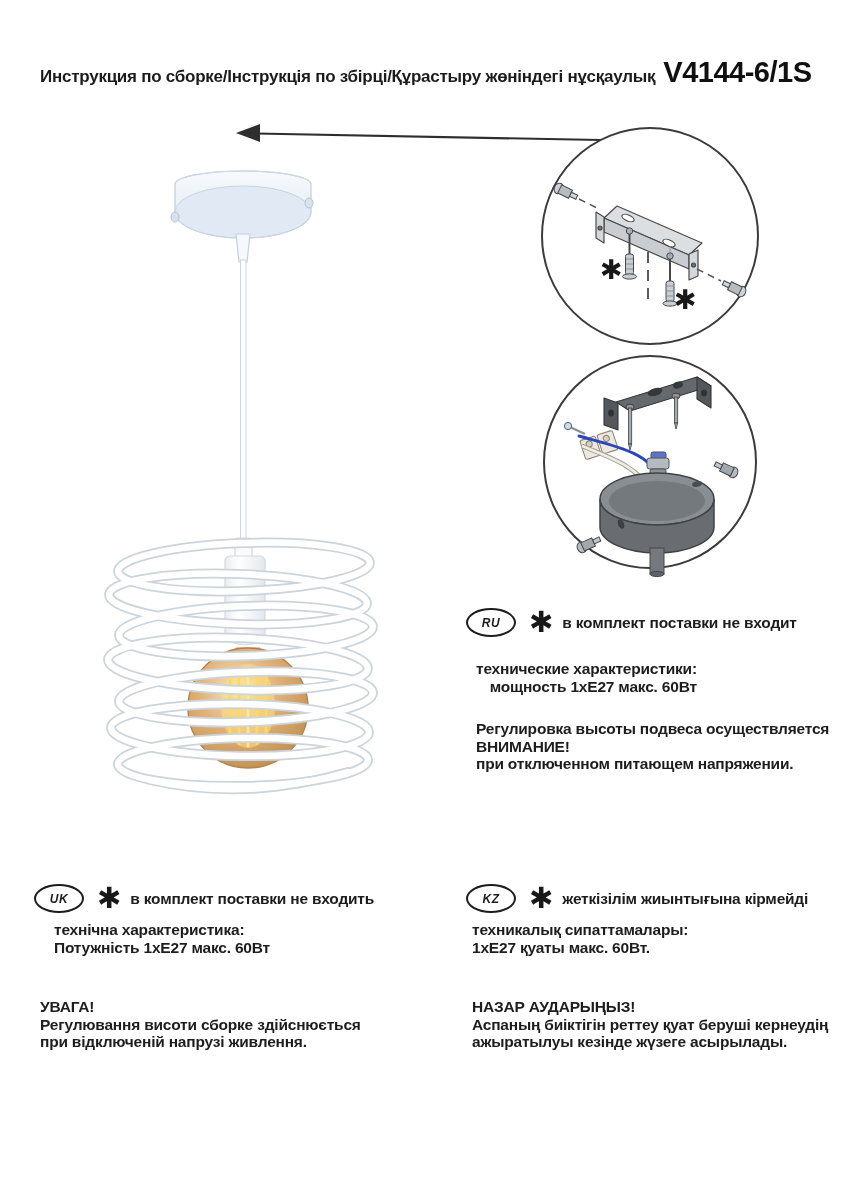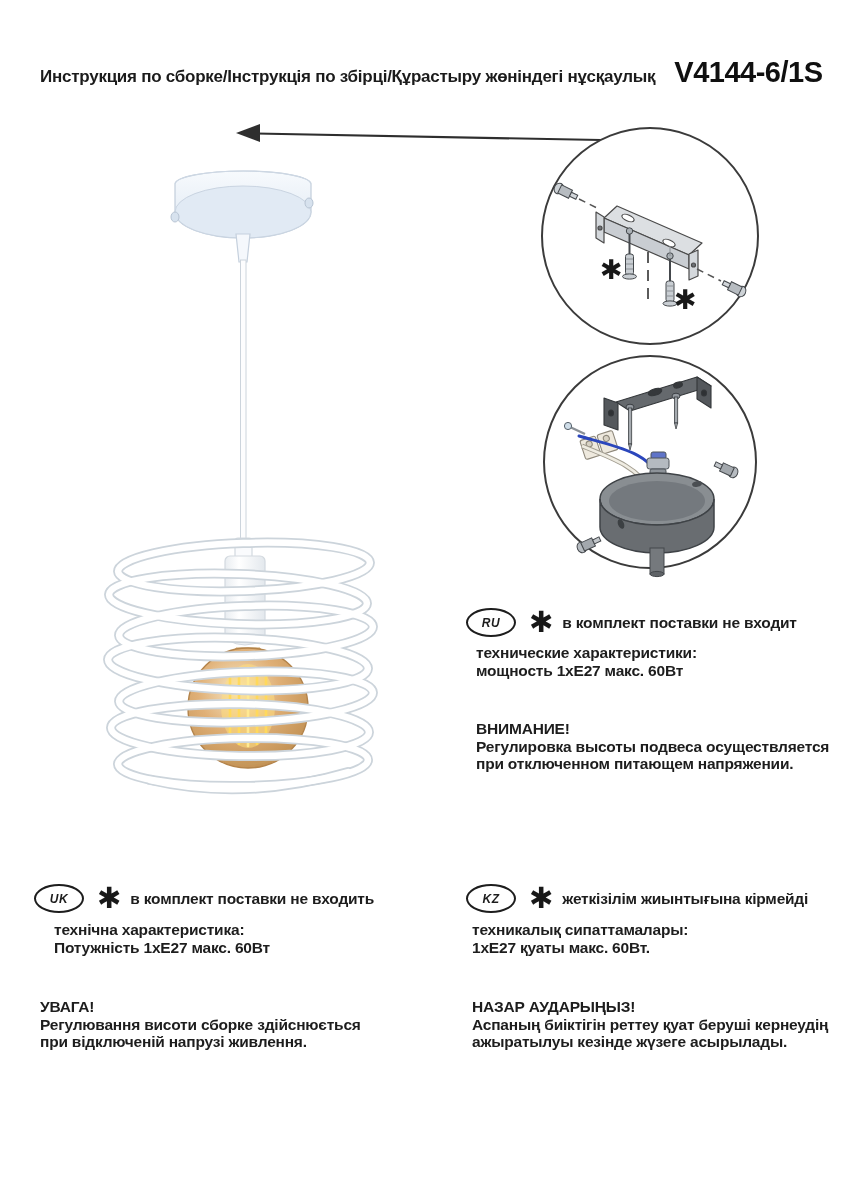--- a/index.html
+++ b/index.html
@@ -1,20 +1,20 @@
 <!DOCTYPE html>
 <html style="--wire-blue: #2b46bc; --bulb-amber: #e0b077; --filament-yellow: #ffd95c; --metal-dark: #65696d; --metal-light: #dcdfe2; --coil-outline: #ccd4db; --canopy-white: #edf2f9;"><head>
 <meta charset="utf-8">
 <style>
   html,body{margin:0;padding:0;background:#ffffff;}
   body{position:relative;width:848px;height:1200px;overflow:hidden;
        font-family:"Liberation Sans",sans-serif;color:#1c1c1c;}
   
   .titlebar{position:absolute;left:40px;top:56px;width:800px;display:flex;
-            align-items:baseline;gap:19px;white-space:nowrap;z-index:3;}
+            align-items:baseline;gap:8px;white-space:nowrap;z-index:3;}
   .doc-title{font-weight:700;font-size:17px;letter-spacing:-0.25px;color:#1b1b1b;}
   .doc-model{font-weight:700;font-size:29px;color:#101010;letter-spacing:-0.5px;}
   
   .lang-row{position:absolute;display:flex;align-items:center;z-index:3;}
   .badge{display:flex;align-items:center;justify-content:center;
          width:46px;height:25px;border:2.5px solid #1d1d1d;border-radius:50%;
          font-weight:700;font-size:12px;letter-spacing:0.5px;color:#1d1d1d;
          font-style:italic;}
   .ast{font-family:"DejaVu Sans",sans-serif;font-weight:700;font-size:29px;
        line-height:1;margin:0 9px 0 13px;position:relative;top:0px;color:#181818;}
@@ -232,27 +232,27 @@
       <rect x="5" y="-2.2" width="7" height="4.4" fill="#c3c7cb"></rect>
     </g>
   </g>
 </svg>
 
 <div class="lang-row" style="left:466px;top:608px;">
   <span class="badge">RU</span>
   <span class="ast">✱</span>
   <span class="note">в комплект поставки не входит</span>
 </div>
-<div class="txtblock" style="left:476px;top:644px;">
+<div class="txtblock" style="left:476px;top:660px;text-align:right;">
   <div>технические характеристики:</div>
   <div>мощность 1хЕ27 макс. 60Вт</div>
 </div>
 <div class="txtblock" style="left:476px;top:720px;">
+  <div>Регулировка высоты подвеса осуществляется</div>
   <div>ВНИМАНИЕ!</div>
-  <div>Регулировка высоты подвеса осуществляется</div>
   <div>при отключенном питающем напряжении.</div>
 </div>
 
 <div class="lang-row" style="left:34px;top:884px;text-align:right;">
   <span class="badge">UK</span>
   <span class="ast">✱</span>
   <span class="note">в комплект поставки не входить</span>
 </div>
 <div class="txtblock" style="left:40px;top:921px;margin-left:14px;">
   <div>технічна характеристика:</div>

